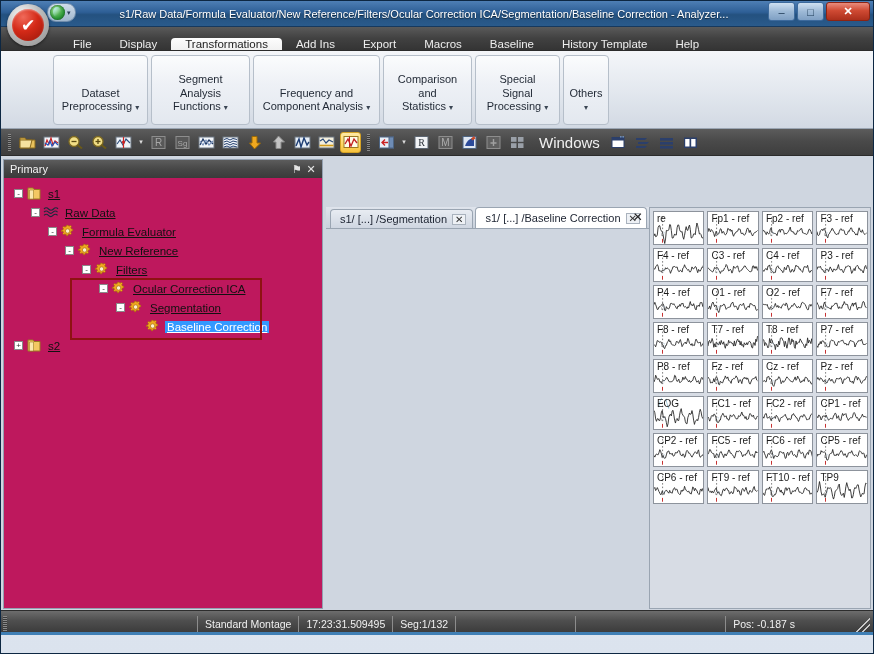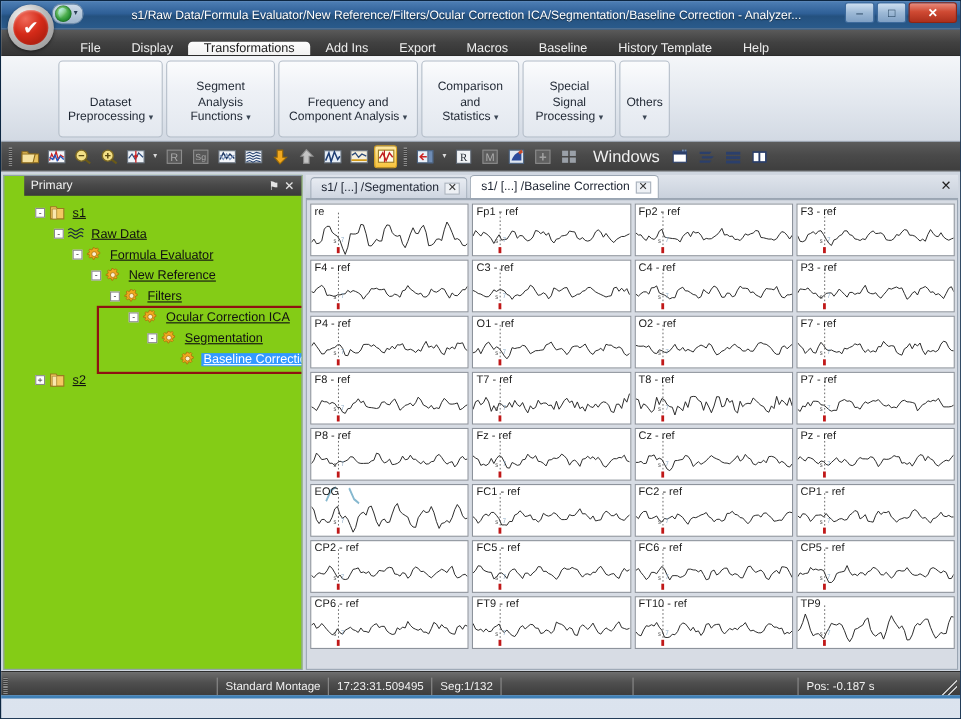--- a/index.html
+++ b/index.html
@@ -163,24 +163,24 @@
     position: relative;
     height: 454px;
     display: flex;
     background: #cfd6e0;
     padding: 3px 2px 1px 2px;
     gap: 3px;
   }
 
   
   .sidebar {
-    width: 272px;
-    background: #84cc16;
+    width: 320px;
+    background: #be185d;
     border: 1px solid #93a0b0;
-    display: flex; flex-direction: column; padding-left: 18px;
+    display: flex; flex-direction: column;
   }
   .sb-head {
     height: 18px;
     background: linear-gradient(180deg,#5c5c5c 0%,#474747 50%,#3a3a3a 100%);
     display: flex; align-items: center;
     padding: 0 4px 0 6px;
     color: #f2f2f2; font-size: 11px;
   }
   .sb-head .sp { flex: 1; }
   .sb-icn { width:14px; text-align:center; font-size:11px; color:#e4e4e4; cursor:default;}
@@ -195,21 +195,21 @@
   .ico { width: 16px; height: 15px; margin-right: 4px; flex: none; }
   .lbl { padding: 0 2px; text-decoration: underline; }
   .lbl.sel { background: #3399ff; color: #fff; }
   .redbox {
     position: absolute;
     border: 2px solid #8e1212;
     pointer-events: none;
   }
 
   
-  .main { flex: 1; display: flex; flex-direction: column; min-width: 0; }
+  .main { flex: 1; display: flex; flex-direction: row; min-width: 0; margin-top: 48px; }
   .tabstrip {
     height: 22px;
     background: linear-gradient(180deg,#dfe4ec 0%,#c9d1dc 100%);
     display: flex; align-items: flex-end;
     padding-left: 4px;
     position: relative;
     border-bottom: 1px solid #9aa5b2;
   }
   .tab {
     height: 19px;
@@ -233,21 +233,21 @@
     overflow: hidden;
   }
   .grid {
     display: grid;
     grid-template-columns: repeat(4, 1fr);
     gap: 3px;
   }
   .chan {
     background: #ffffff;
     border: 1px solid #8d939c;
-    height: 48px;
+    height: 34px;
     position: relative;
     overflow: hidden;
   }
   .chan .clabel {
     position: absolute; left: 3px; top: 1px;
     font-size: 10px; color: #1b1b1b;
     z-index: 3;
   }
   .chan svg { position: absolute; left: 0; top: 0; width: 100%; height: 100%; }
 

